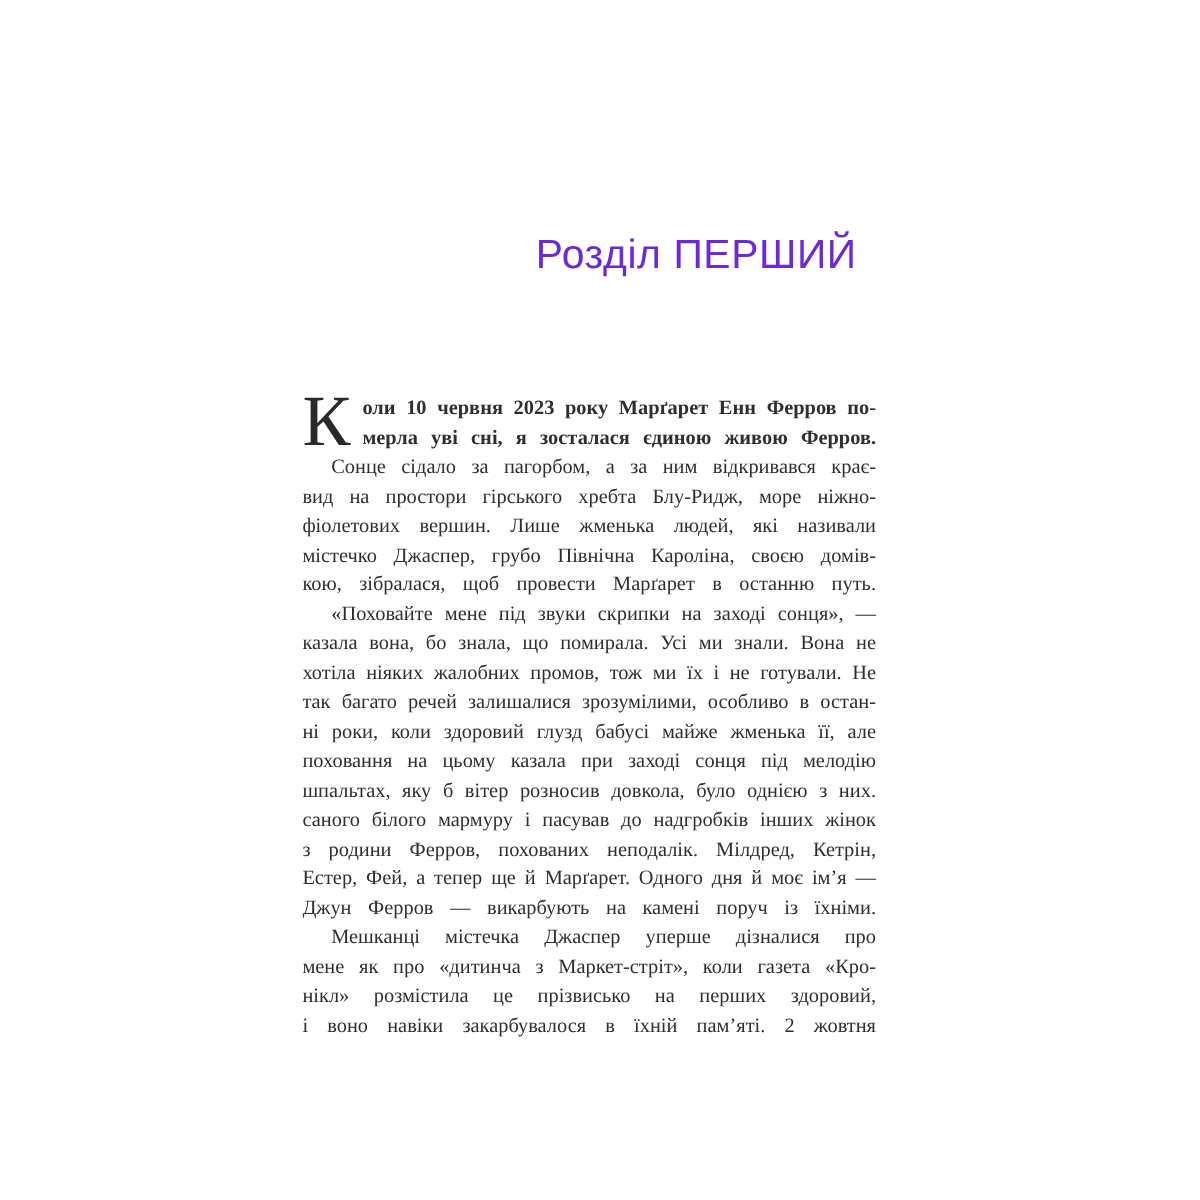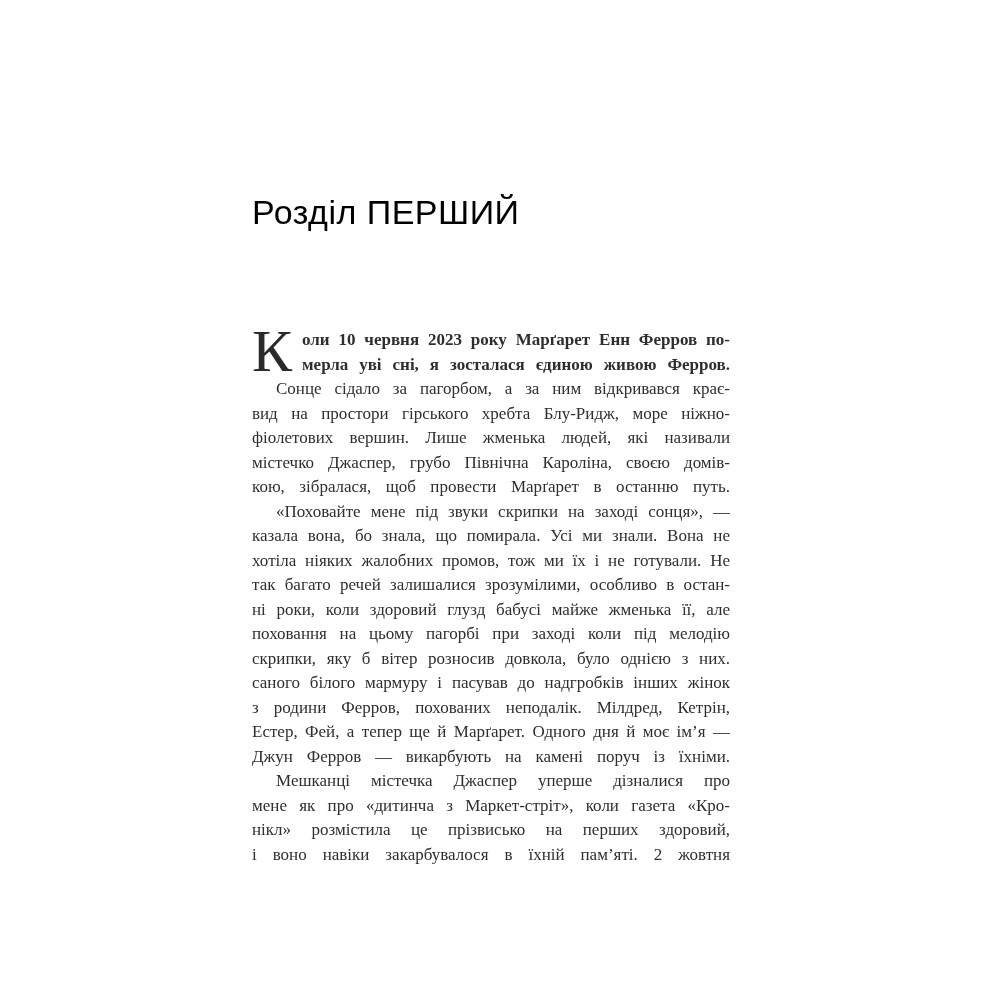--- a/index.html
+++ b/index.html
@@ -11,29 +11,29 @@
     overflow: hidden;
   }
   .book-page {
     position: relative;
     width: 1000px;
     height: 1000px;
     background: #ffffff;
   }
   .chapter-heading {
     position: absolute;
-    left: 252px;
+    left: 236px;
     top: 170px;
     width: 478px;
-    text-align: left;
+    text-align: right;
     font-family: "Liberation Sans", sans-serif;
     font-size: 34px;
     font-weight: 500;
     letter-spacing: 0.5px;
-    color: #000000;
+    color: #6d28d9;
     white-space: nowrap;
   }
   .body-text {
     position: absolute;
     left: 252px;
     top: 328px;
     width: 478px;
     font-family: "Liberation Serif", serif;
     font-size: 17px;
     color: #2e2e2e;
@@ -84,22 +84,22 @@
       <div class="line">містечко Джаспер, грубо Північна Кароліна, своєю домів-</div>
       <div class="line">кою, зібралася, щоб провести Марґарет в останню путь.</div>
     </div>
 
     <div class="paragraph">
       <div class="line indent">«Поховайте мене під звуки скрипки на заході сонця», —</div>
       <div class="line">казала вона, бо знала, що помирала. Усі ми знали. Вона не</div>
       <div class="line">хотіла ніяких жалобних промов, тож ми їх і не готували. Не</div>
       <div class="line">так багато речей залишалися зрозумілими, особливо в остан-</div>
       <div class="line">ні роки, коли здоровий глузд бабусі майже жменька її, але</div>
-      <div class="line">поховання на цьому пагорбі при заході коли під мелодію</div>
-      <div class="line">скрипки, яку б вітер розносив довкола, було однією з них.</div>
+      <div class="line">поховання на цьому казала при заході сонця під мелодію</div>
+      <div class="line">шпальтах, яку б вітер розносив довкола, було однією з них.</div>
     </div>
 
     <div class="paragraph">
       <div class="line">саного білого мармуру і пасував до надгробків інших жінок</div>
       <div class="line">з родини Ферров, похованих неподалік. Мілдред, Кетрін,</div>
       <div class="line">Естер, Фей, а тепер ще й Марґарет. Одного дня й моє ім’я —</div>
       <div class="line">Джун Ферров — викарбують на камені поруч із їхніми.</div>
     </div>
 
     <div class="paragraph">

